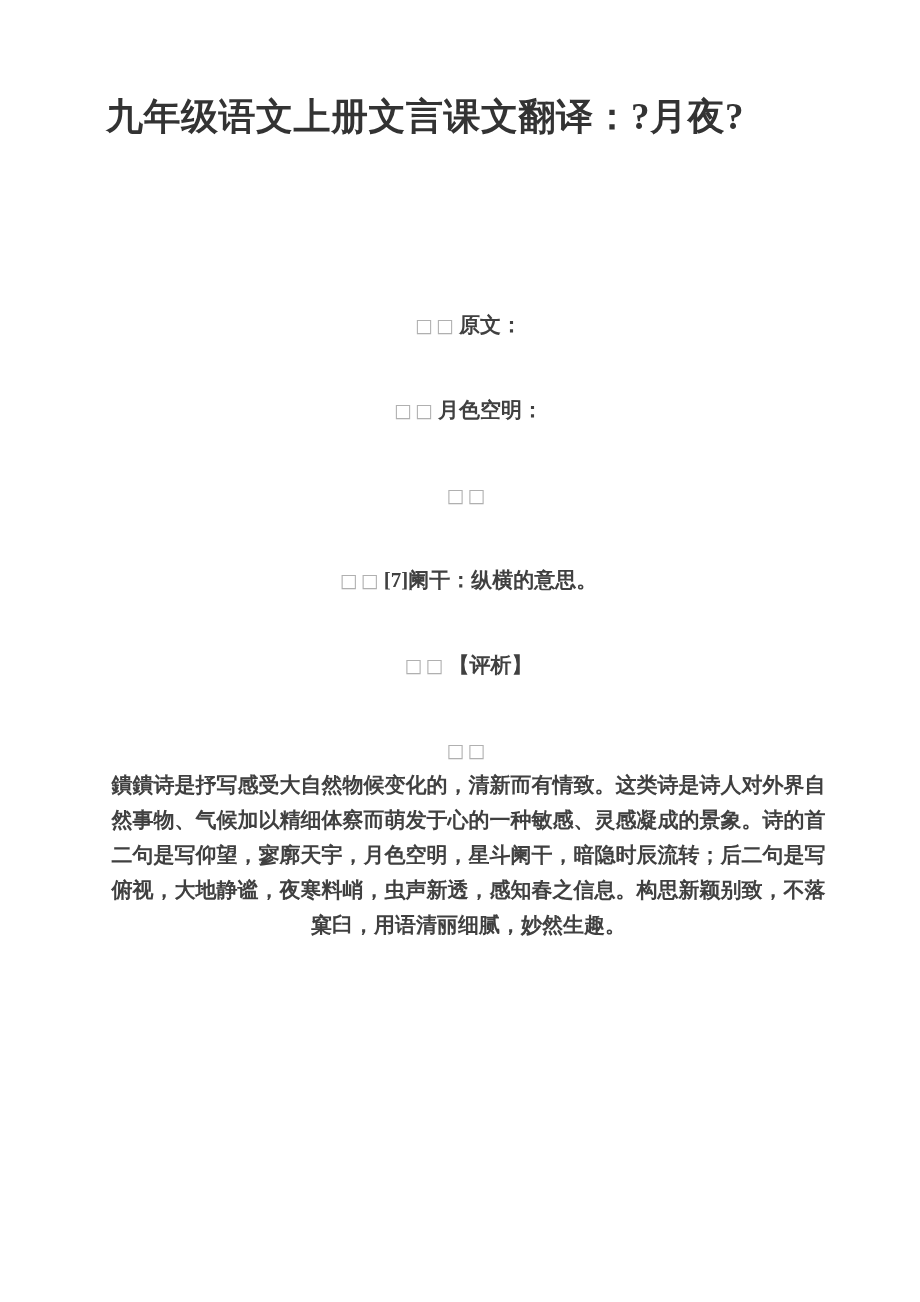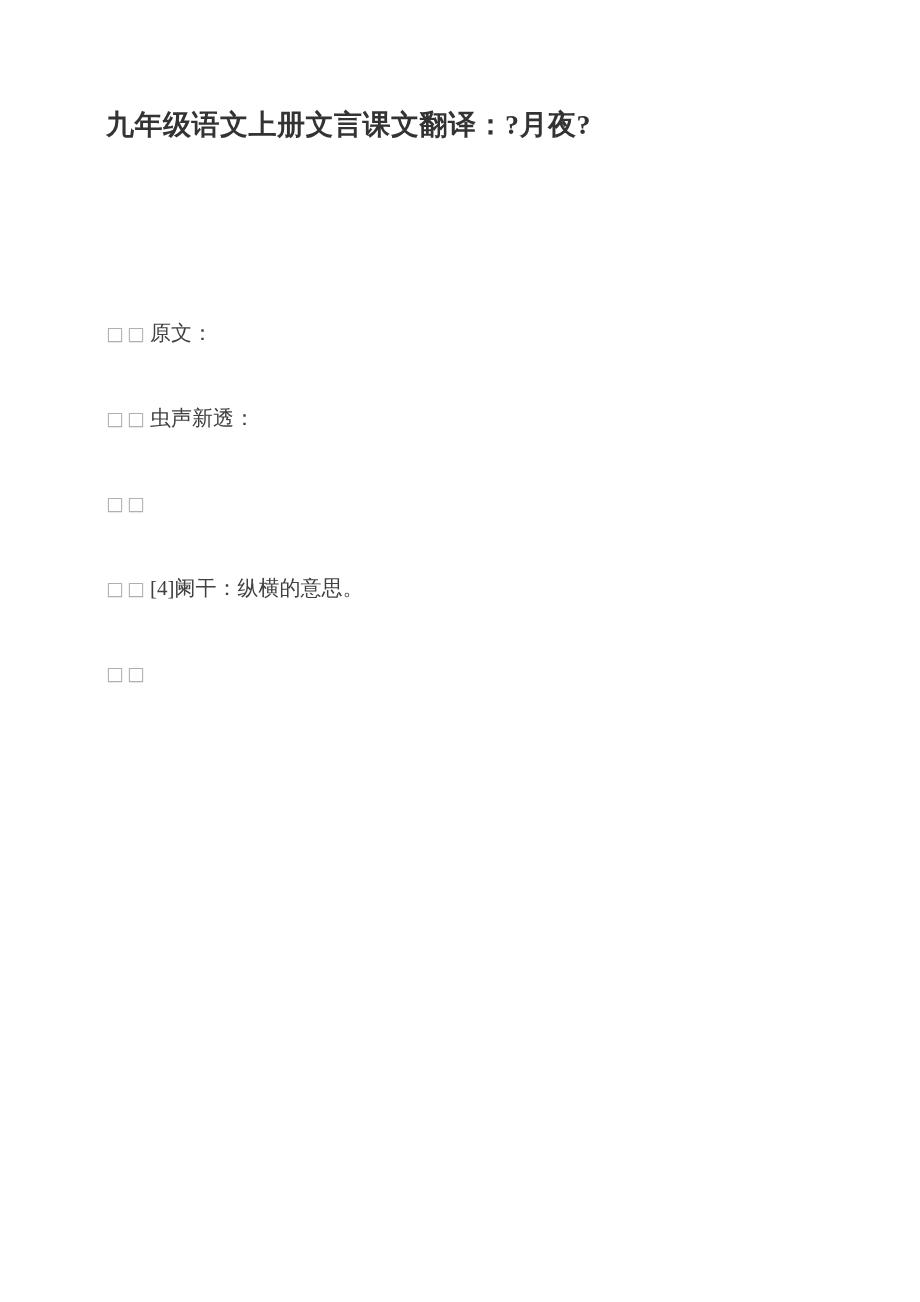--- a/index.html
+++ b/index.html
@@ -12,35 +12,35 @@
     width: 920px;
     height: 1302px;
     margin: 0 auto;
     background: #ffffff;
     overflow: hidden;
     font-family: "Liberation Serif", "DejaVu Serif", serif;
     box-sizing: border-box;
     padding: 96px 89px 40px 106px;
   }
   .doc-title {
-    margin: 8px 0 170px 0;
-    font-size: 28px;
+    margin: 0 0 170px 0;
+    font-size: 37px;
     line-height: 42px;
     font-weight: bold;
     color: #333333;
     font-family: "Liberation Serif", "DejaVu Serif", serif;
     letter-spacing: 0.5px;
   }
   .para {
     margin: 16px 0 50px 0;
     font-size: 21px;
     line-height: 35px;
     color: #404040;
-    font-weight: normal;
-    text-align: left;
+    font-weight: bold;
+    text-align: center;
     word-break: break-all;
   }
   .para:last-child {
     margin-bottom: 0;
   }
   .tofu {
     color: #b0b0b0;
     font-family: "DejaVu Sans", sans-serif;
     font-size: 19px;
     letter-spacing: 3px;
@@ -57,30 +57,33 @@
 <div class="page">
 
   <h1 class="doc-title">九年级语文上册文言课文翻译：?月夜?</h1>
 
   <p class="para">
     <span class="tofu">□□</span><span>原文：</span>
   </p>
 
 
   <p class="para">
-    <span class="tofu">□□</span><span>虫声新透：</span>
+    <span class="tofu">□□</span><span>月色空明：</span>
   </p>
 
   <p class="para">
     <span class="tofu own-line">□□</span>
   </p>
 
 
   <p class="para">
-    <span class="tofu">□□</span><span>[4]阑干：纵横的意思。</span>
+    <span class="tofu">□□</span><span>[7]阑干：纵横的意思。</span>
   </p>
 
+  <p class="para">
+    <span class="tofu">□□</span><span>【评析】</span>
+  </p>
 
   <p class="para">
-    <span class="tofu own-line">□□</span>
+    <span class="tofu own-line">□□</span><span>鐀鐀诗是抒写感受大自然物候变化的，清新而有情致。这类诗是诗人对外界自然事物、气候加以精细体察而萌发于心的一种敏感、灵感凝成的景象。诗的首二句是写仰望，寥廓天宇，月色空明，星斗阑干，暗隐时辰流转；后二句是写俯视，大地静谧，夜寒料峭，虫声新透，感知春之信息。构思新颖别致，不落窠臼，用语清丽细腻，妙然生趣。</span>
   </p>
 
 </div>
 
 </body></html>

